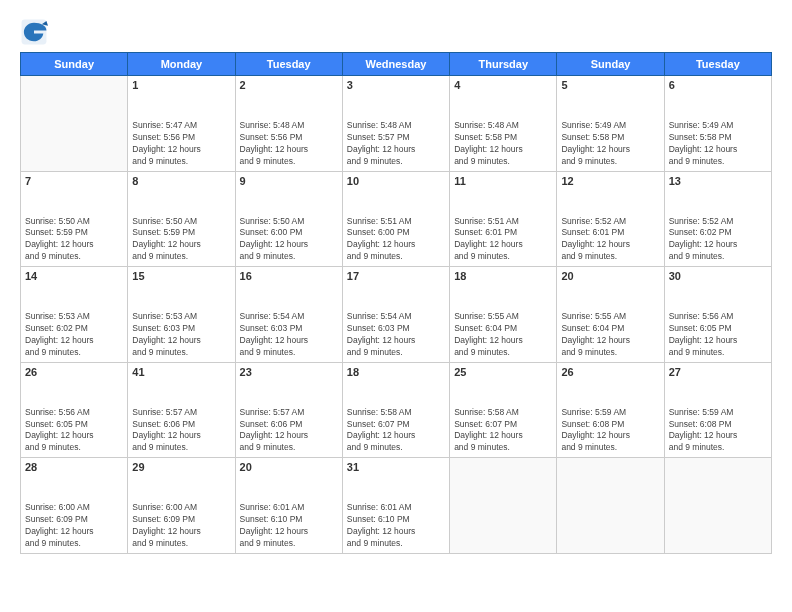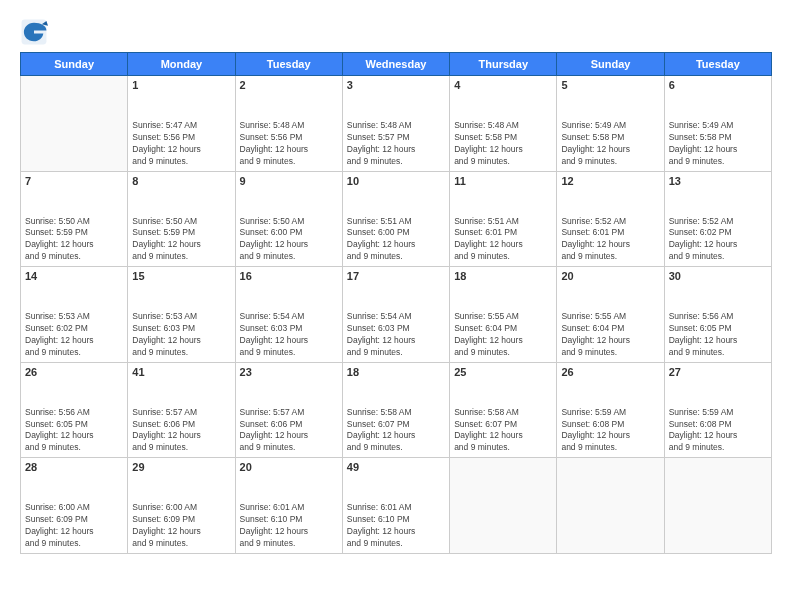--- a/index.html
+++ b/index.html
@@ -350,21 +350,21 @@
 and 9 minutes.</div>
           </td>
           <td>
             <span class="day-num">20</span>
             <div class="day-info" style="white-space: pre-line;">Sunrise: 6:01 AM
 Sunset: 6:10 PM
 Daylight: 12 hours
 and 9 minutes.</div>
           </td>
           <td>
-            <span class="day-num">49</span>
+            <span class="day-num">31</span>
             <div class="day-info" style="white-space: pre-line;">Sunrise: 6:01 AM
 Sunset: 6:10 PM
 Daylight: 12 hours
 and 9 minutes.</div>
           </td>
           <td class="empty"></td>
           <td class="empty"></td>
           <td class="empty"></td>
         </tr>
       </tbody>

